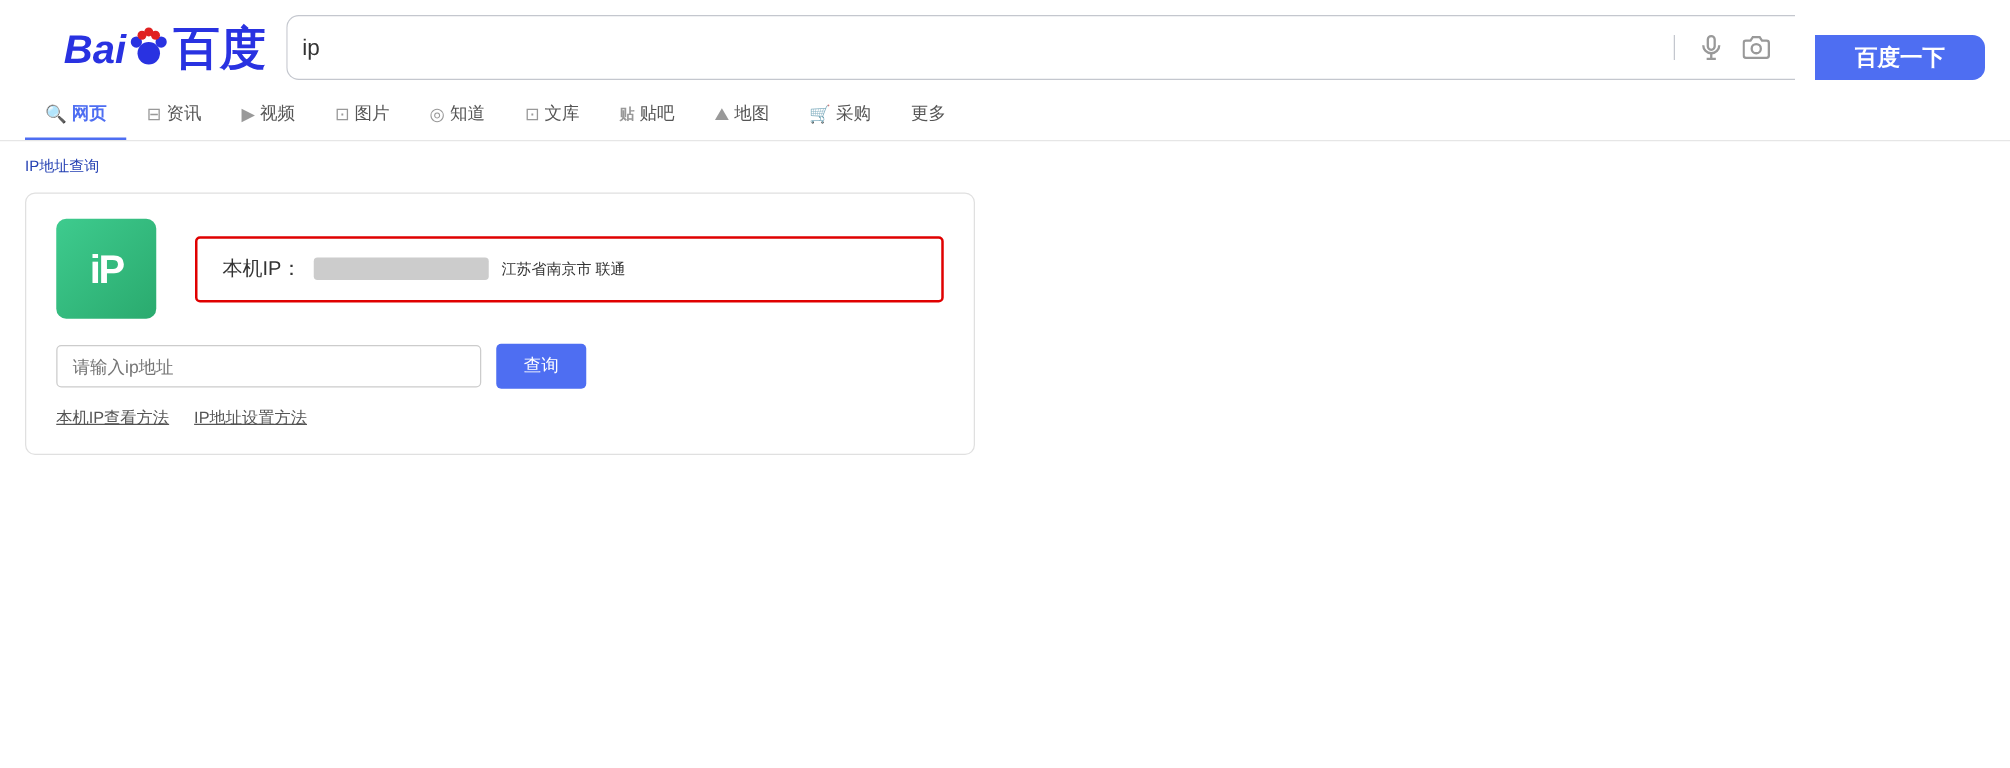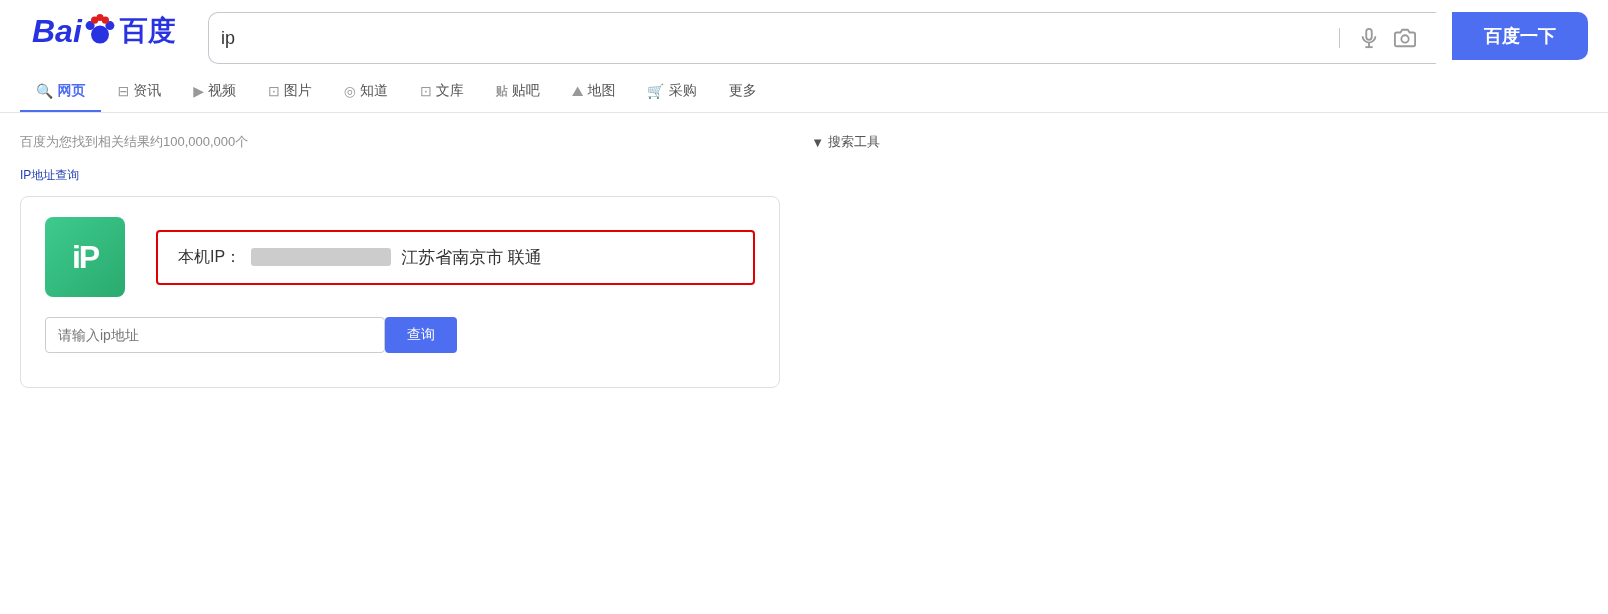--- a/index.html
+++ b/index.html
@@ -6,23 +6,24 @@
     body {
       font-family: Arial, "Microsoft YaHei", sans-serif;
       background: #fff;
       color: #333;
       font-size: 14px;
     }
 
     
     .header {
       display: flex;
-      align-items: flex-start;
-      padding: 12px 20px 8px 32px;
+      align-items: flex-end;
+      padding: 12px 20px 8px 20px;
       gap: 16px;
+      margin-left: 31px;
     }
 
     .logo-area {
       display: flex;
       align-items: center;
       min-width: 160px;
       flex-shrink: 0;
     }
 
     .logo-bai {
@@ -39,21 +40,21 @@
       width: 36px;
       height: 36px;
       position: relative;
     }
     .logo-du-icon svg {
       width: 38px;
       height: 38px;
     }
     .logo-baidu-text {
       color: #2932e1;
-      font-size: 28px;
+      font-size: 37px;
       font-weight: bold;
       margin-left: 2px;
     }
 
     .search-bar {
       flex: 1;
       display: flex;
       align-items: center;
       border: 1px solid #c4c7ce;
       border-radius: 10px 0 0 10px;
@@ -88,21 +89,21 @@
       align-items: center;
       justify-content: center;
       font-size: 20px;
     }
 
     .search-submit {
       background: #4e6ef2;
       color: #fff;
       border: none;
       border-radius: 0 10px 10px 0;
-      height: 48px;
+      height: 36px;
       padding: 0 32px;
       font-size: 18px;
       cursor: pointer;
       font-weight: bold;
       white-space: nowrap;
     }
 
     
     .nav-tabs {
       display: flex;
@@ -224,26 +225,28 @@
     .ip-address-blur {
       width: 140px;
       height: 18px;
       background: #ccc;
       border-radius: 3px;
       display: inline-block;
       vertical-align: middle;
     }
 
     .ip-location {
-      font-size: 17px;
+      font-size: 12px;
       color: #333;
     }
 
     .ip-query-row {
       display: flex;
+      align-items: center;
+      gap: 12px;
       margin-bottom: 14px;
     }
 
     .ip-input {
       border: 1px solid #ccc;
       border-radius: 4px;
       padding: 8px 12px;
       font-size: 14px;
       width: 340px;
       color: #999;
@@ -362,41 +365,38 @@
     <span class="tab-icon">🛒</span>
     <span>采购</span>
   </a>
   <a class="nav-tab" href="#">
     <span>更多</span>
   </a>
 </div>
 
 <div class="results-area">
 
-  <div class="results-stats">
-    <span>百度为您找到相关结果约100,000,000个</span>
-    <div class="search-tools">
-      <span>▼</span>
-      <span>搜索工具</span>
-    </div>
-  </div>
 
   <a class="result-title" href="#">IP地址查询</a>
 
   <div class="ip-card">
     <div class="ip-card-top">
 
       <div class="ip-logo-box">iP</div>
 
       <div class="ip-info-box">
         <span class="ip-label">本机IP：</span>
         <span class="ip-address-blur"></span>
         <span class="ip-location">江苏省南京市 联通</span>
       </div>
     </div>
 
     <div class="ip-query-row">
       <input class="ip-input" type="text" placeholder="请输入ip地址" style="">
       <button class="ip-query-btn">查询</button>
     </div>
 
+    <div class="ip-links">
+      <a class="ip-link" href="#">本机IP查看方法</a>
+      <a class="ip-link" href="#">IP地址设置方法</a>
+    </div>
   </div>
 </div>
 
 </body></html>

